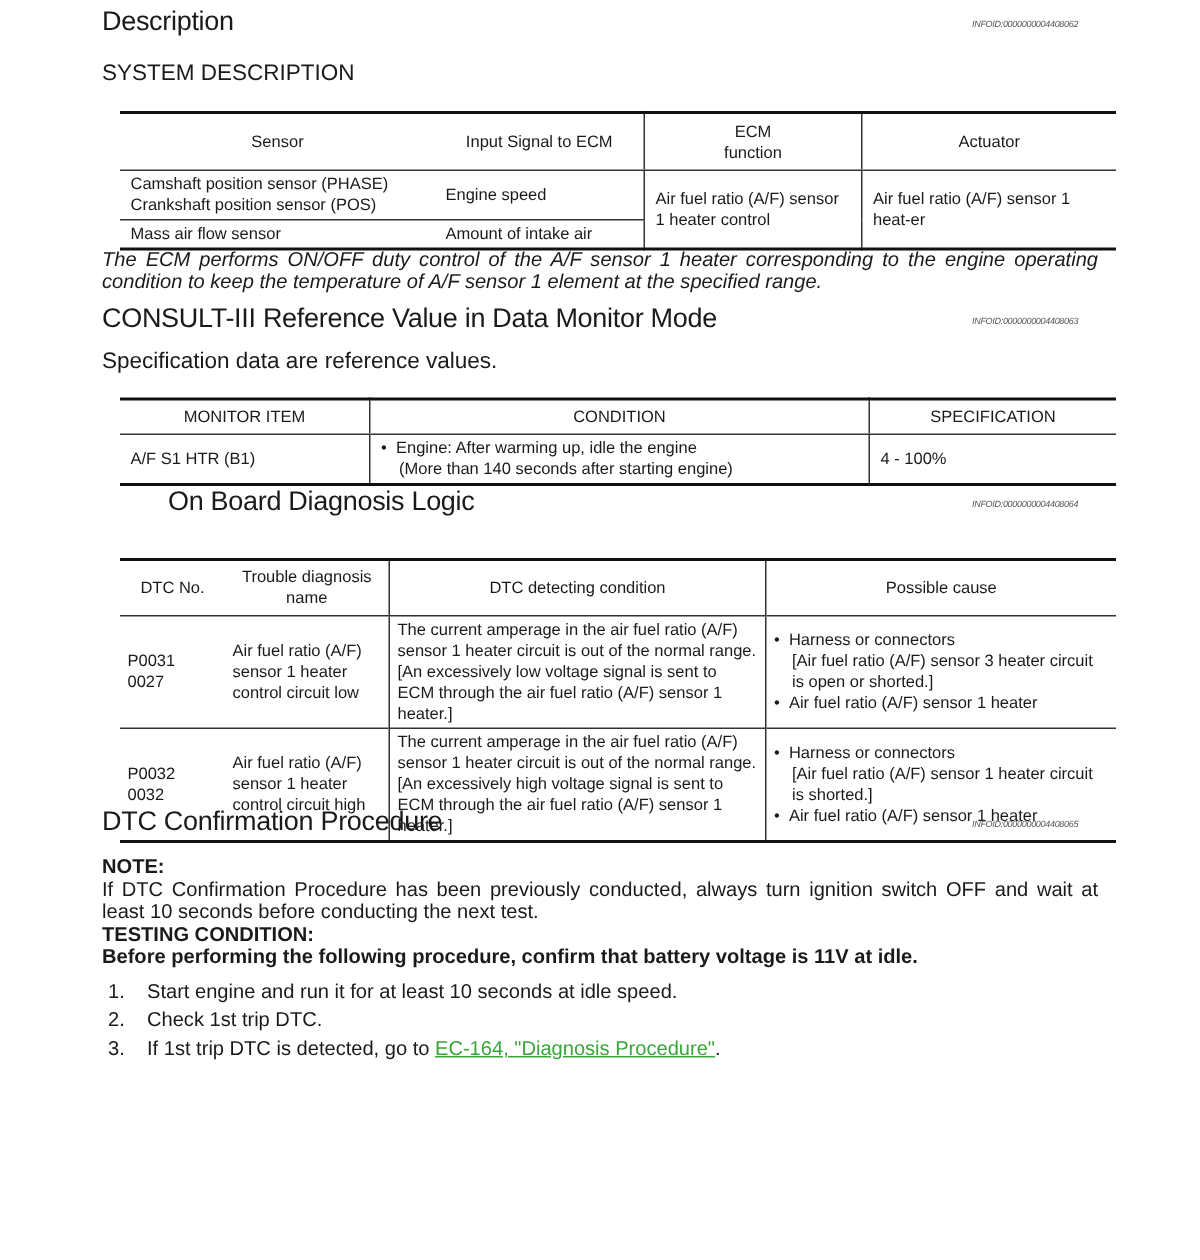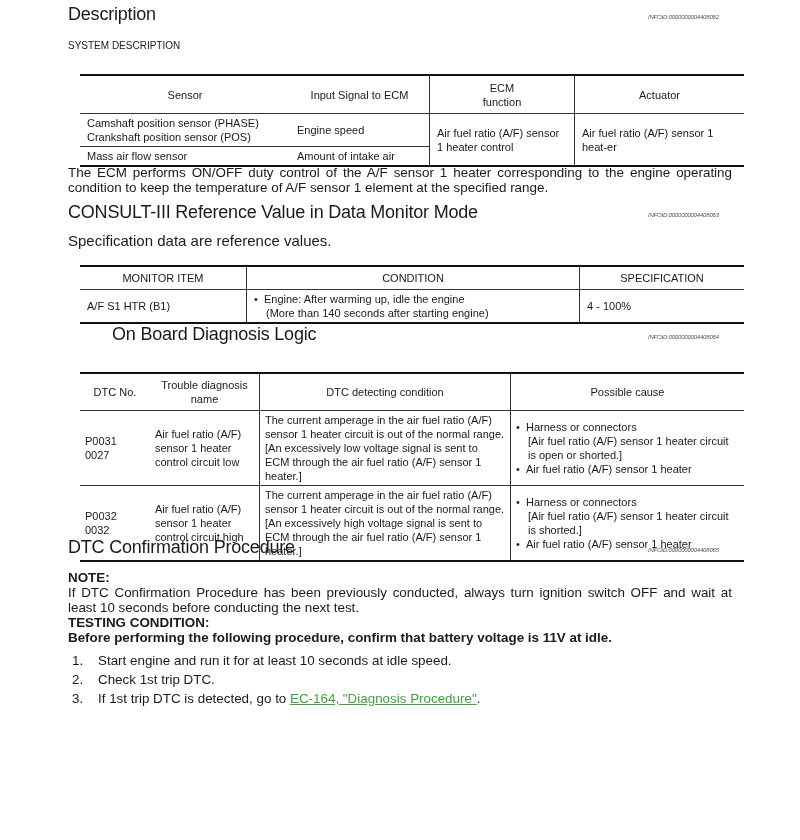--- a/index.html
+++ b/index.html
@@ -1,21 +1,21 @@
 <!DOCTYPE html>
 <html><head>
 <meta charset="utf-8">
 <style>
   html, body { margin:0; padding:0; background:#ffffff; }
   body { width:800px; height:840px; position:relative; overflow:hidden;
          font-family:"Liberation Sans", sans-serif; color:#1a1a1a; }
   .abs { position:absolute; }
   .h1 { font-size:18px; letter-spacing:-0.2px; }
   .infoid { font-size:6px; font-style:italic; color:#555; letter-spacing:-0.2px; }
-  .h2 { font-size:10px; }
+  .h2 { font-size:15px; }
   .para { font-size:13.4px; line-height:15px; text-align:justify; }
   table { border-collapse:collapse; font-size:11px; line-height:14px;margin-left:12px; }
   td, th { font-weight:normal; vertical-align:middle; padding:2px 7px; }
   .t1 { left:68px; top:74px; width:664px; border-top:2px solid #111; border-bottom:2px solid #111; }
   .t1 th { height:33px; text-align:center; border-bottom:1.5px solid #333; }
   .t1 td { }
   .vl { border-left:1px solid #333; }
   .hb { border-top:1px solid #333; }
   .t2 { left:68px; top:265px; width:664px; border-top:2px solid #111; border-bottom:2px solid #111; }
   .t2 th { height:18px; text-align:center; border-bottom:1.5px solid #333; }
@@ -56,21 +56,21 @@
     <td class="vl" rowspan="2">Air fuel ratio (A/F) sensor 1 heater control</td>
     <td class="vl" rowspan="2">Air fuel ratio (A/F) sensor 1 heat-er</td>
   </tr>
   <tr style="height:18px">
     <td class="hb">Mass air flow sensor</td>
     <td class="hb">Amount of intake air</td>
   </tr>
 </tbody>
   </table>
 
-<div class="abs para" style="left:68px;top:165px;width:664px;">The ECM performs ON/OFF duty control of the A/F sensor 1 heater corresponding to the engine operating condition to keep the temperature of A/F sensor 1 element at the specified range.</div>
+<div class="abs para" style="left:68px;top:165px;width:664px;font-style:italic;">The ECM performs ON/OFF duty control of the A/F sensor 1 heater corresponding to the engine operating condition to keep the temperature of A/F sensor 1 element at the specified range.</div>
 
 <div class="abs h1" style="left:68px;top:202px;">CONSULT-III Reference Value in Data Monitor Mode</div>
 <div class="abs infoid" style="left:648px;top:212px;">INFOID:0000000004408063</div>
 <div class="abs" style="left:68px;top:232px;font-size:15px;">Specification data are reference values.</div>
 
 <table class="abs t2">
   <tbody>
       <tr>
     <th style="width:152px">MONITOR ITEM</th>
     <th class="vl" style="width:318px">CONDITION</th>
@@ -100,21 +100,21 @@
   </tr>
   <tr style="height:60px">
     <td>
       <span>P0031</span><br>
       <span>0027</span>
     </td>
     <td>Air fuel ratio (A/F) sensor 1 heater control circuit low</td>
     <td class="vl">The current amperage in the air fuel ratio (A/F) sensor 1 heater circuit is out of the normal range. [An excessively low voltage signal is sent to ECM through the air fuel ratio (A/F) sensor 1 heater.]</td>
     <td class="vl">
       <span class="bul">•&nbsp;&nbsp;<span>Harness or connectors</span></span>
-      <span class="sub">[Air fuel ratio (A/F) sensor 1 heater circuit is open or shorted.]</span>
+      <span class="sub">[Air fuel ratio (A/F) sensor 3 heater circuit is open or shorted.]</span>
       <span class="bul">•&nbsp;&nbsp;<span>Air fuel ratio (A/F) sensor 1 heater</span></span>
     </td>
   </tr>
   <tr style="height:60px">
     <td class="hb">
       <span>P0032</span><br>
       <span>0032</span>
     </td>
     <td class="hb">Air fuel ratio (A/F) sensor 1 heater control circuit high</td>
     <td class="vl hb">The current amperage in the air fuel ratio (A/F) sensor 1 heater circuit is out of the normal range. [An excessively high voltage signal is sent to ECM through the air fuel ratio (A/F) sensor 1 heater.]</td>

